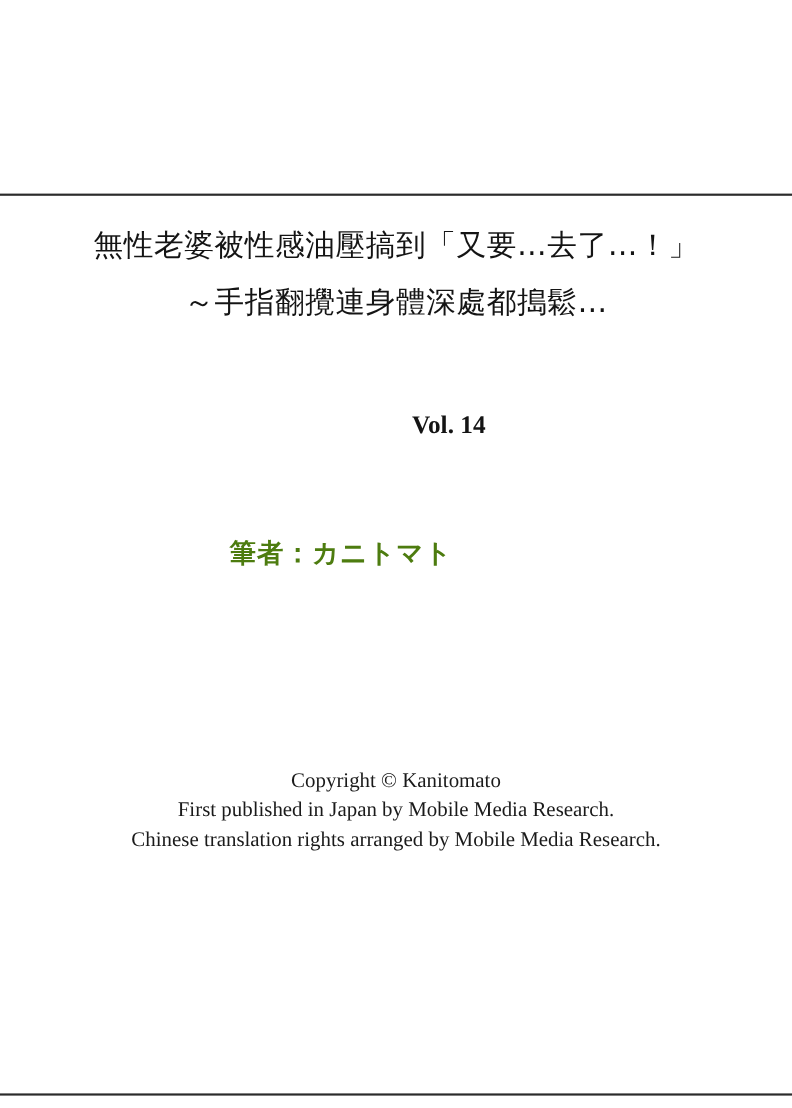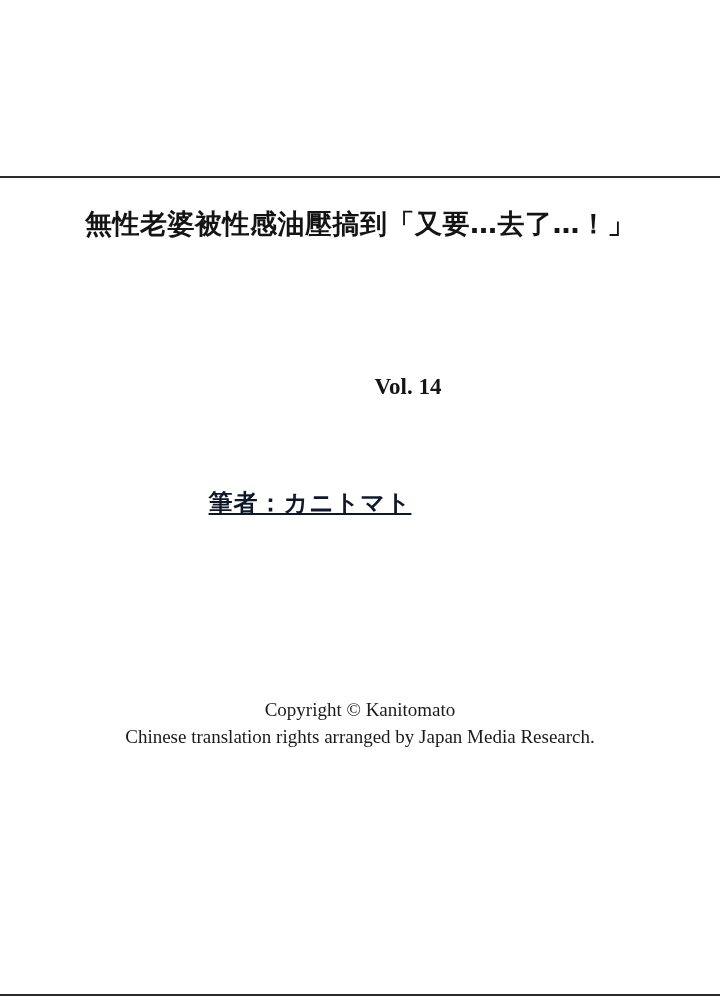--- a/index.html
+++ b/index.html
@@ -33,21 +33,21 @@
 
   .title-block {
     position: absolute;
     top: 198px;
     left: 0;
     width: 720px;
     text-align: center;
   }
   .title-line {
     font-family: "DejaVu Sans", sans-serif;
-    font-weight: bold;
+    font-weight: normal;
     font-size: 27px;
     line-height: 52px;
     letter-spacing: 0.5px;
     color: #141414;
     white-space: nowrap;
   }
 
   .volume {
     position: absolute;
     top: 374px;
@@ -64,22 +64,21 @@
   .author {
     position: absolute;
     top: 487px;
     left: 0;
     width: 620px;
     text-align: center;
     font-family: "DejaVu Sans", sans-serif;
     font-weight: bold;
     font-size: 24px;
     letter-spacing: 1px;
-    color: #0f172a;
-    text-decoration: underline;
+    color: #4d7c0f;
   }
 
   .copyright-block {
     position: absolute;
     top: 648px;
     left: 0;
     width: 720px;
     text-align: center;
     margin-top: 48px;
   }
@@ -92,26 +91,28 @@
 </style>
 </head>
 <body>
 
 <div class="page">
 
   <div class="rule rule-top"></div>
 
   <div class="title-block">
     <div class="title-line">無性老婆被性感油壓搞到「又要…去了…！」</div>
+    <div class="title-line">～手指翻攪連身體深處都搗鬆…</div>
   </div>
 
   <div class="volume">Vol. 14</div>
 
   <div class="author">筆者：カニトマト</div>
 
   <div class="copyright-block">
     <div class="copyright-line">Copyright © Kanitomato</div>
-    <div class="copyright-line">Chinese translation rights arranged by Japan Media Research.</div>
+    <div class="copyright-line">First published in Japan by Mobile Media Research.</div>
+    <div class="copyright-line">Chinese translation rights arranged by Mobile Media Research.</div>
   </div>
 
   <div class="rule rule-bottom"></div>
 
 </div>
 
 </body></html>

